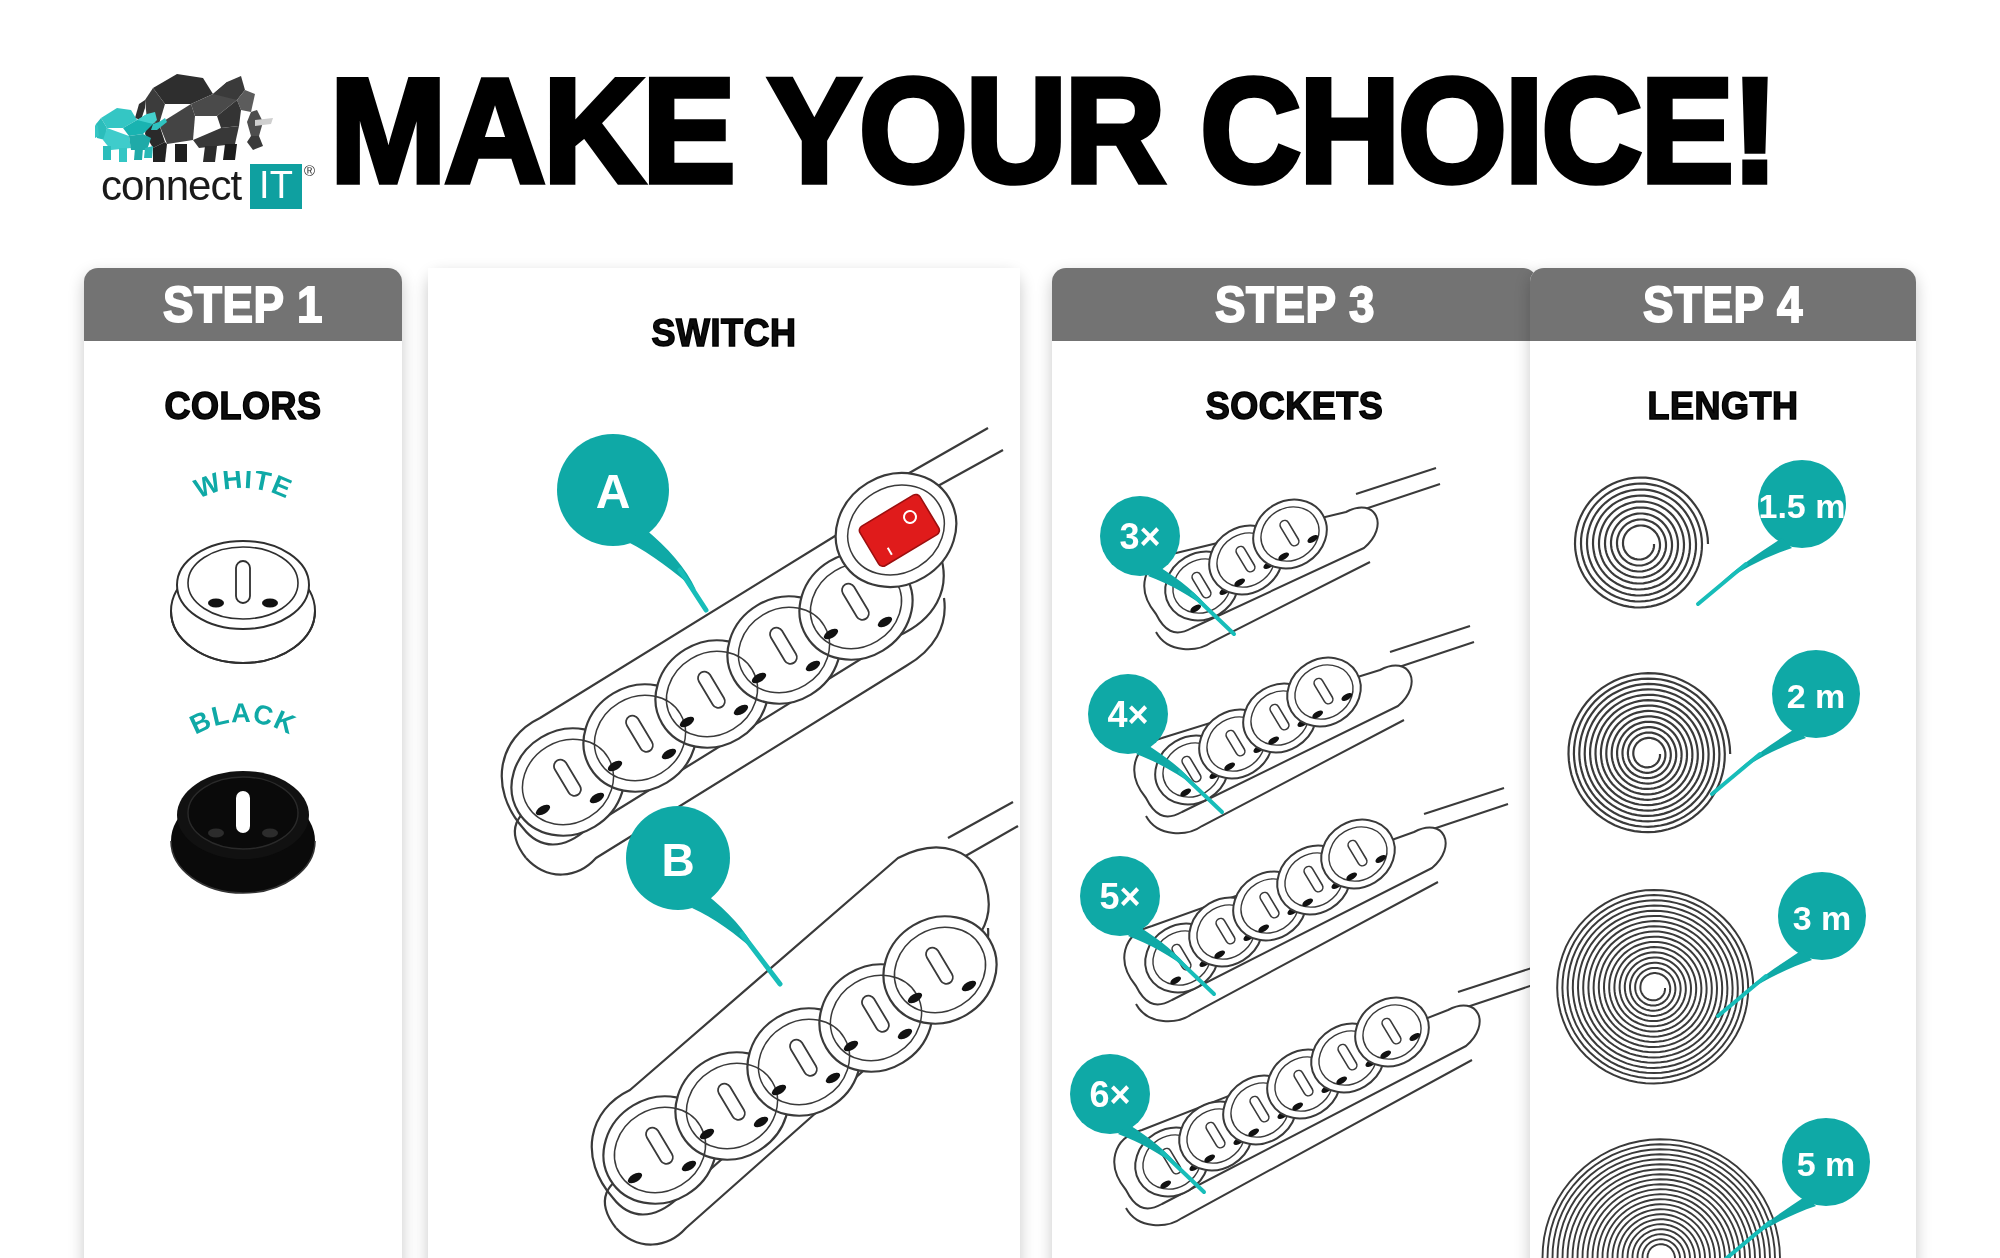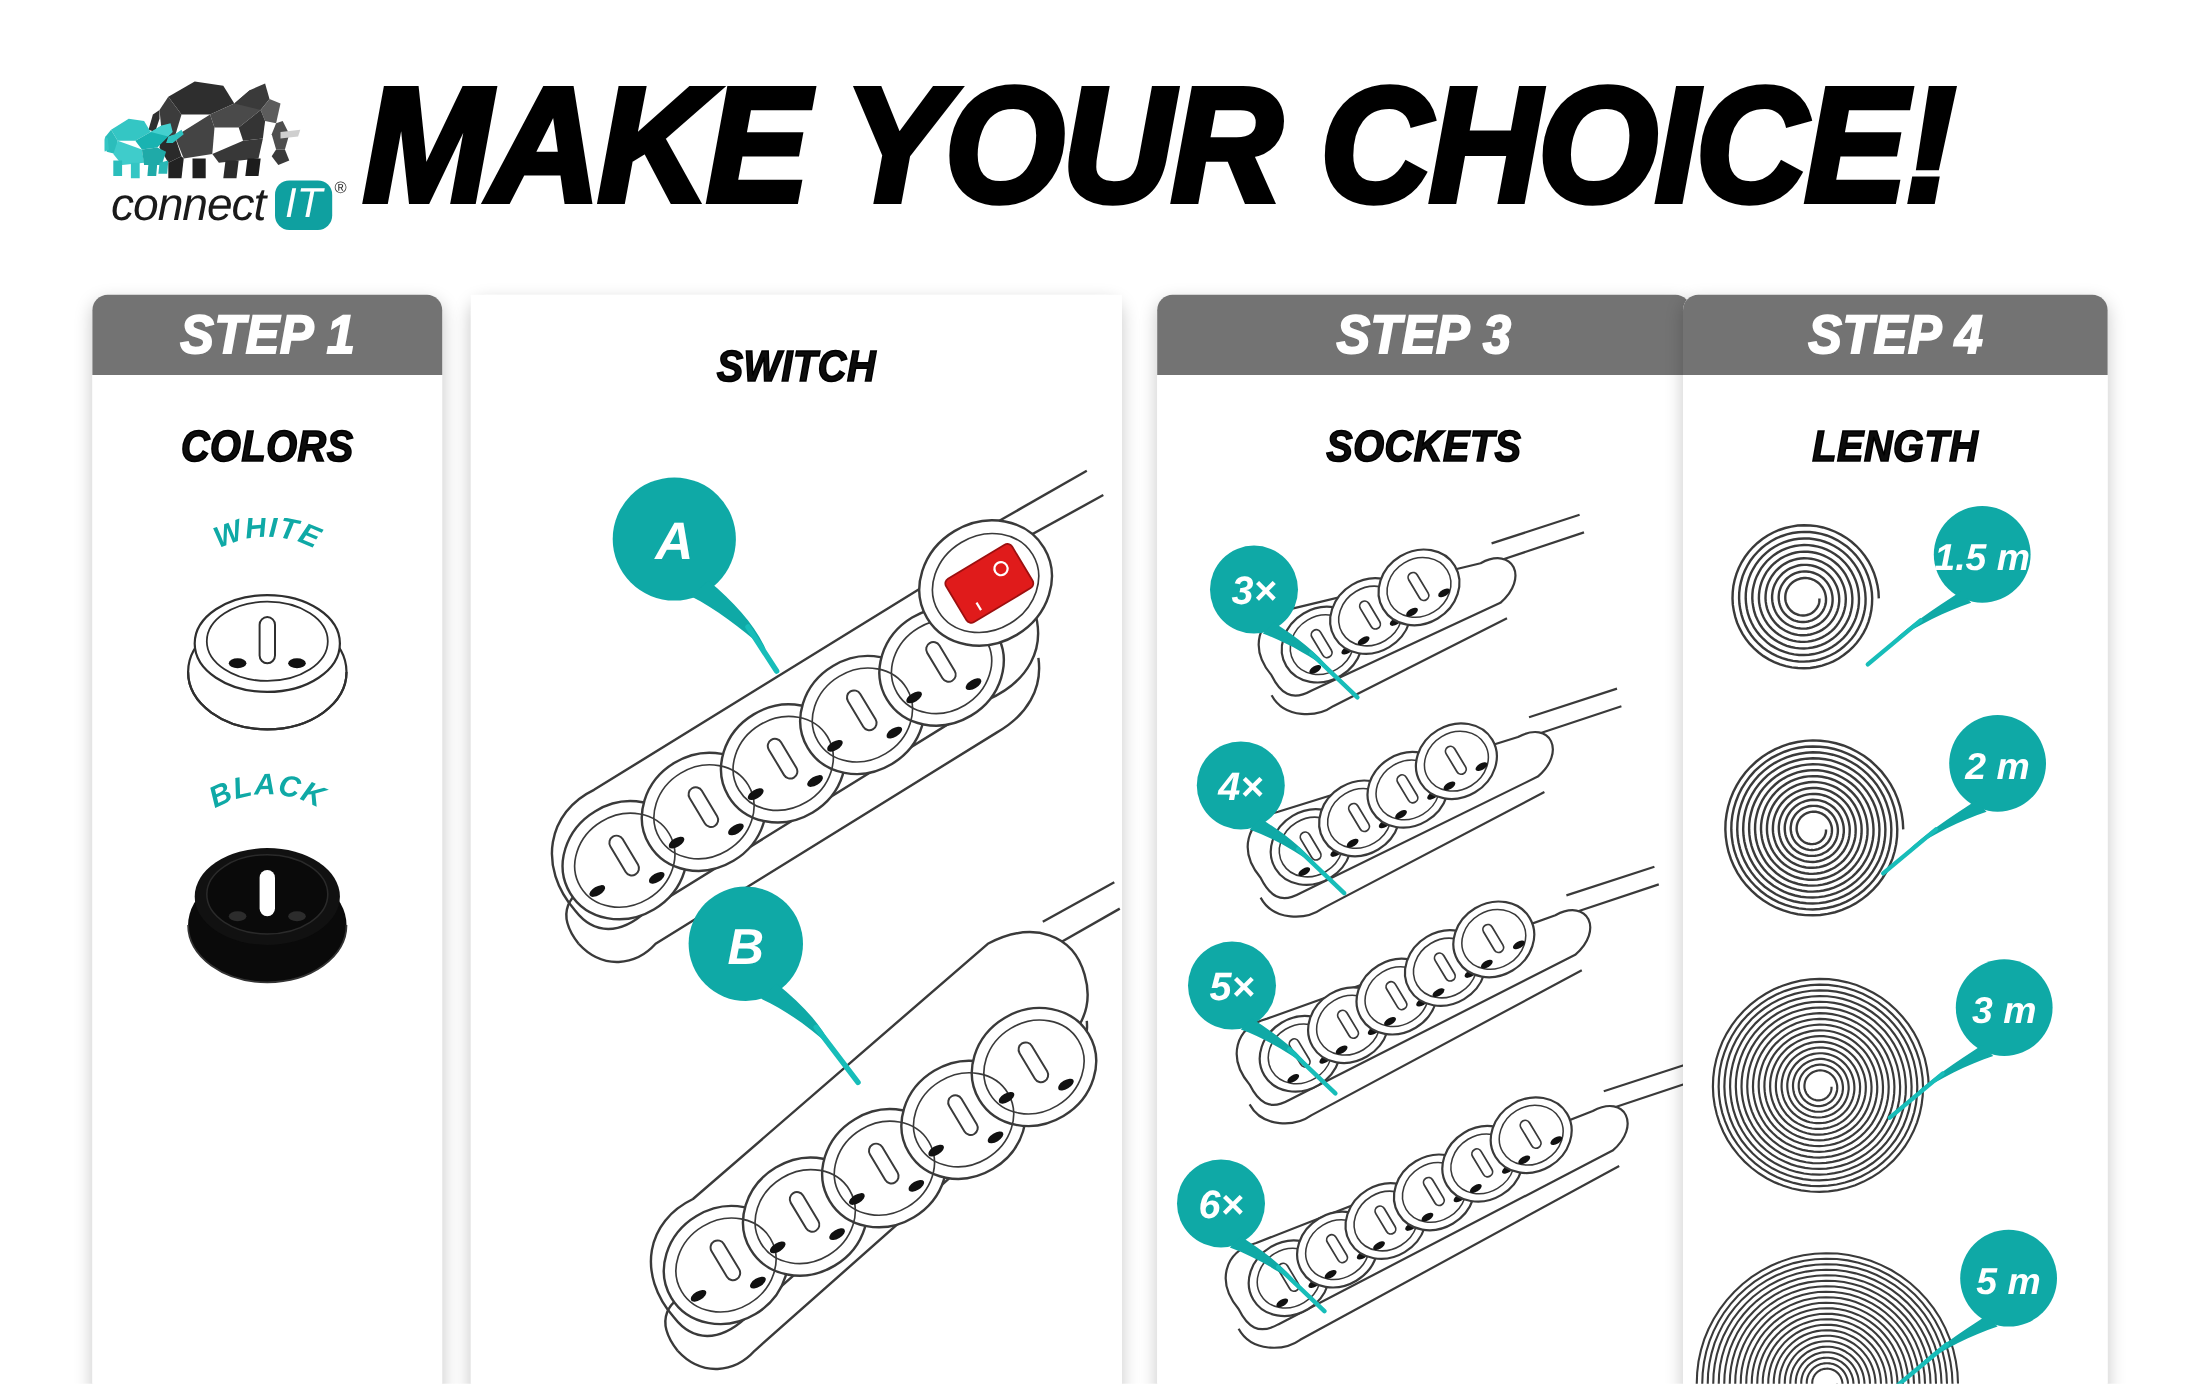--- a/index.html
+++ b/index.html
@@ -2,34 +2,34 @@
 <html><head>
 <meta charset="utf-8">
 <style>
   * { box-sizing: border-box; margin: 0; padding: 0; }
   html, body {
     width: 2000px; height: 1258px;
     background: #ffffff;
     font-family: "Liberation Sans", sans-serif;
     overflow: hidden;
   }
-  .page { position: relative; width: 2000px; height: 1258px; background:#fff;font-style:italic; }
+  .page { position: relative; width: 2000px; height: 1258px; background:#fff; }
 
   
   .header { position: absolute; left: 0; top: 0; width: 2000px; height: 250px; }
   .logo { position: absolute; left: 95px; top: 60px; width: 220px; height: 150px; }
   .logo-elephants { position:absolute; left:0; top:0; width:220px; height:105px; }
   .logo-word { position:absolute; left:6px; top:102px; display:flex; align-items:center; }
   .logo-connect {
     font-size: 42px; letter-spacing: -1px; color:#1a1a1a;
     font-family:"Liberation Sans", sans-serif; font-weight:400;
   }
   .logo-it-box {
     margin-left: 9px; background:#0fa0a0; color:#fff; font-size:38px; font-weight:400;
-    padding: 2px 9px 5px 9px; line-height: 1; letter-spacing:0px;border-radius:13px;
+    padding: 2px 9px 5px 9px; line-height: 1; letter-spacing:0px;
   }
   .logo-reg { font-size:15px; color:#333; vertical-align: super; margin-left:2px; margin-bottom:22px; align-self:flex-start; }
 
   .main-title {
     position: absolute; left: 330px; top: 58px; width: 1640px;
     font-family: "Liberation Sans", sans-serif;
     font-weight: 700; font-size: 132px; line-height: 1;
     color: #000; letter-spacing: -2px;
     transform: scaleX(1.06) scaleY(1.12); transform-origin: left top;
     -webkit-text-stroke: 5px #000;

